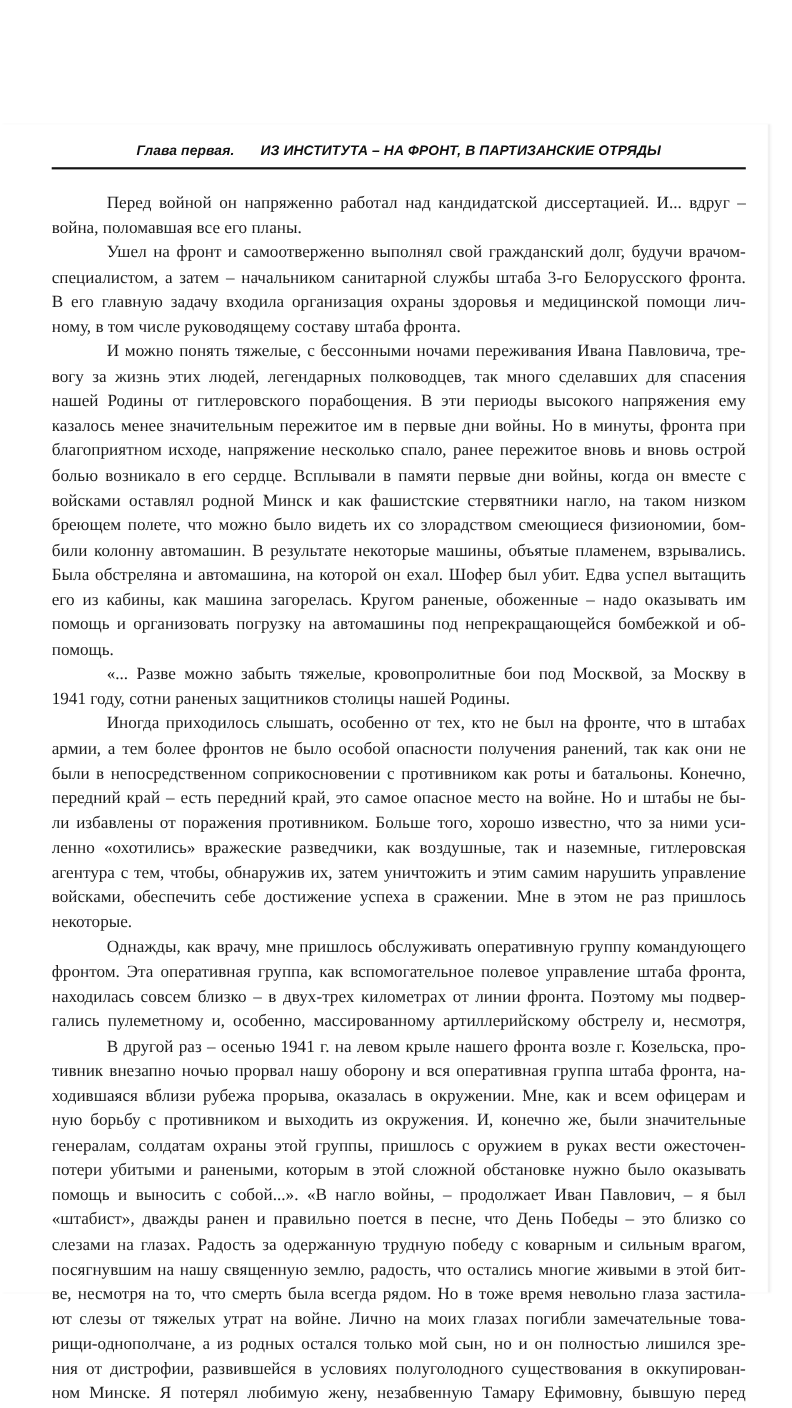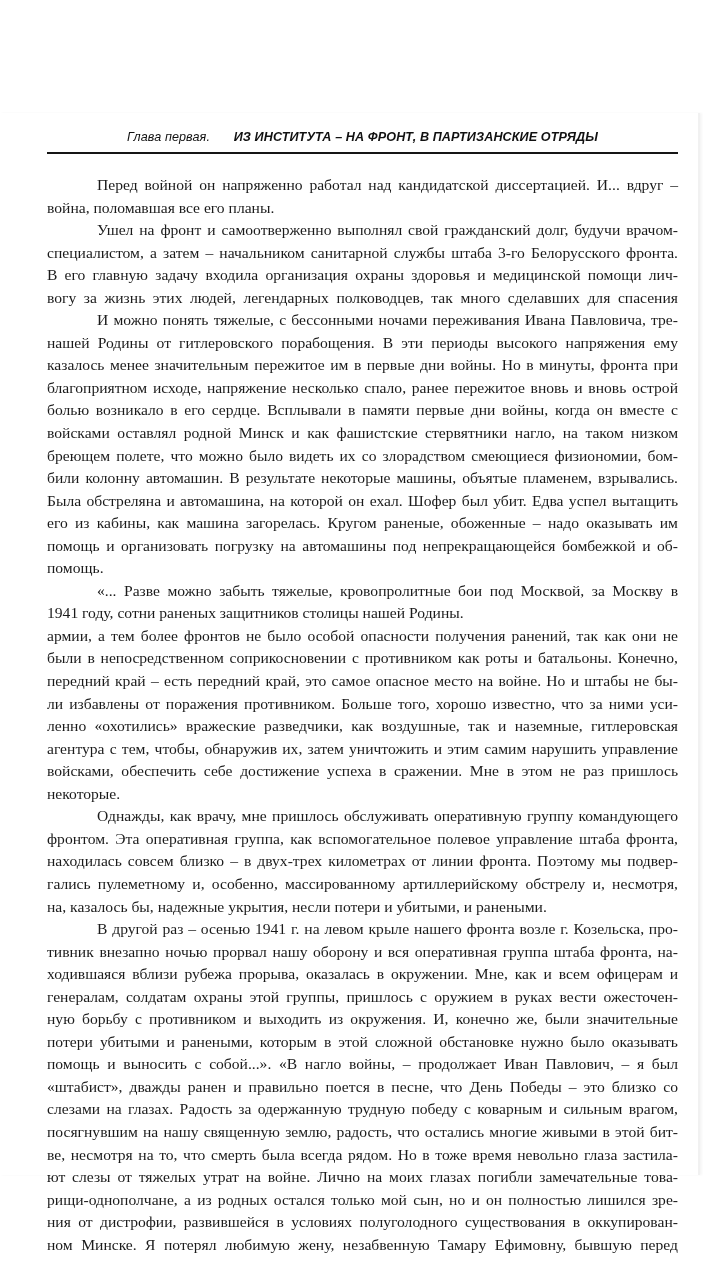--- a/index.html
+++ b/index.html
@@ -30,21 +30,21 @@
       width: 631px;
       text-align: center;
       font-family: "Liberation Sans", sans-serif;
       font-style: italic;
       font-weight: bold;
       font-size: 12.6px;
       color: #111;
       letter-spacing: 0.1px;
     }
     .running-head .chapter-label {
-      font-weight: normal;
+      font-weight: bold;
       margin-right: 20px;
     }
     .rule {
       position: absolute;
       left: 47px;
       top: 152px;
       width: 631px;
       height: 2px;
       background: #151515;
     }
@@ -82,53 +82,54 @@
   <span class="chapter-title">ИЗ ИНСТИТУТА – НА ФРОНТ, В ПАРТИЗАНСКИЕ ОТРЯДЫ</span>
 </div>
 <div class="rule"></div>
 
 <div class="body-text" id="body-text">
     <span class="line indent">Перед войной он напряженно работал над кандидатской диссертацией. И... вдруг –</span>
     <span class="line last">война, поломавшая все его планы.</span>
     <span class="line indent">Ушел на фронт и самоотверженно выполнял свой гражданский долг, будучи врачом-</span>
     <span class="line">специалистом, а затем – начальником санитарной службы штаба 3-го Белорусского фронта.</span>
     <span class="line">В его главную задачу входила организация охраны здоровья и медицинской помощи лич-</span>
+    <span class="line last">ному, в том числе руководящему составу штаба фронта.</span>
+    <span class="line indent">И можно понять тяжелые, с бессонными ночами переживания Ивана Павловича, тре-</span>
     <span class="line">вогу за жизнь этих людей, легендарных полководцев, так много сделавших для спасения</span>
-    <span class="line indent">И можно понять тяжелые, с бессонными ночами переживания Ивана Павловича, тре-</span>
     <span class="line">нашей Родины от гитлеровского порабощения. В эти периоды высокого напряжения ему</span>
     <span class="line">казалось менее значительным пережитое им в первые дни войны. Но в минуты, фронта при</span>
     <span class="line">благоприятном исходе, напряжение несколько спало, ранее пережитое вновь и вновь острой</span>
     <span class="line">болью возникало в его сердце. Всплывали в памяти первые дни войны, когда он вместе с</span>
     <span class="line">войсками оставлял родной Минск и как фашистские стервятники нагло, на таком низком</span>
     <span class="line">бреющем полете, что можно было видеть их со злорадством смеющиеся физиономии, бом-</span>
     <span class="line">били колонну автомашин. В результате некоторые машины, объятые пламенем, взрывались.</span>
     <span class="line">Была обстреляна и автомашина, на которой он ехал. Шофер был убит. Едва успел вытащить</span>
     <span class="line">его из кабины, как машина загорелась. Кругом раненые, обоженные – надо оказывать им</span>
     <span class="line">помощь и организовать погрузку на автомашины под непрекращающейся бомбежкой и об-</span>
     <span class="line last">помощь.</span>
     <span class="line indent">«... Разве можно забыть тяжелые, кровопролитные бои под Москвой, за Москву в</span>
     <span class="line last">1941 году, сотни раненых защитников столицы нашей Родины.</span>
+    <span class="line indent">Иногда приходилось слышать, особенно от тех, кто не был на фронте, что в штабах</span>
     <span class="line">армии, а тем более фронтов не было особой опасности получения ранений, так как они не</span>
     <span class="line">были в непосредственном соприкосновении с противником как роты и батальоны. Конечно,</span>
     <span class="line">передний край – есть передний край, это самое опасное место на войне. Но и штабы не бы-</span>
     <span class="line">ли избавлены от поражения противником. Больше того, хорошо известно, что за ними уси-</span>
     <span class="line">ленно «охотились» вражеские разведчики, как воздушные, так и наземные, гитлеровская</span>
     <span class="line">агентура с тем, чтобы, обнаружив их, затем уничтожить и этим самим нарушить управление</span>
     <span class="line">войсками, обеспечить себе достижение успеха в сражении. Мне в этом не раз пришлось</span>
     <span class="line last">некоторые.</span>
     <span class="line indent">Однажды, как врачу, мне пришлось обслуживать оперативную группу командующего</span>
     <span class="line">фронтом. Эта оперативная группа, как вспомогательное полевое управление штаба фронта,</span>
     <span class="line">находилась совсем близко – в двух-трех километрах от линии фронта. Поэтому мы подвер-</span>
     <span class="line">гались пулеметному и, особенно, массированному артиллерийскому обстрелу и, несмотря,</span>
-    <span class="line last">на, казалось бы, надежные укрытия, несли потери и убитыми, и ранеными.</span>
     <span class="line indent">В другой раз – осенью 1941 г. на левом крыле нашего фронта возле г. Козельска, про-</span>
     <span class="line">тивник внезапно ночью прорвал нашу оборону и вся оперативная группа штаба фронта, на-</span>
     <span class="line">ходившаяся вблизи рубежа прорыва, оказалась в окружении. Мне, как и всем офицерам и</span>
+    <span class="line">ную борьбу с противником и выходить из окружения. И, конечно же, были значительные</span>
     <span class="line">генералам, солдатам охраны этой группы, пришлось с оружием в руках вести ожесточен-</span>
-    <span class="line">ную борьбу с противником и выходить из окружения. И, конечно же, были значительные</span>
     <span class="line">потери убитыми и ранеными, которым в этой сложной обстановке нужно было оказывать</span>
     <span class="line">помощь и выносить с собой...». «В нагло войны, – продолжает Иван Павлович, – я был</span>
     <span class="line">«штабист», дважды ранен и правильно поется в песне, что День Победы – это близко со</span>
     <span class="line">слезами на глазах. Радость за одержанную трудную победу с коварным и сильным врагом,</span>
     <span class="line">посягнувшим на нашу священную землю, радость, что остались многие живыми в этой бит-</span>
     <span class="line">ве, несмотря на то, что смерть была всегда рядом. Но в тоже время невольно глаза застила-</span>
     <span class="line">ют слезы от тяжелых утрат на войне. Лично на моих глазах погибли замечательные това-</span>
     <span class="line">рищи-однополчане, а из родных остался только мой сын, но и он полностью лишился зре-</span>
     <span class="line">ния от дистрофии, развившейся в условиях полуголодного существования в оккупирован-</span>
     <span class="line">ном Минске. Я потерял любимую жену, незабвенную Тамару Ефимовну, бывшую перед</span>

